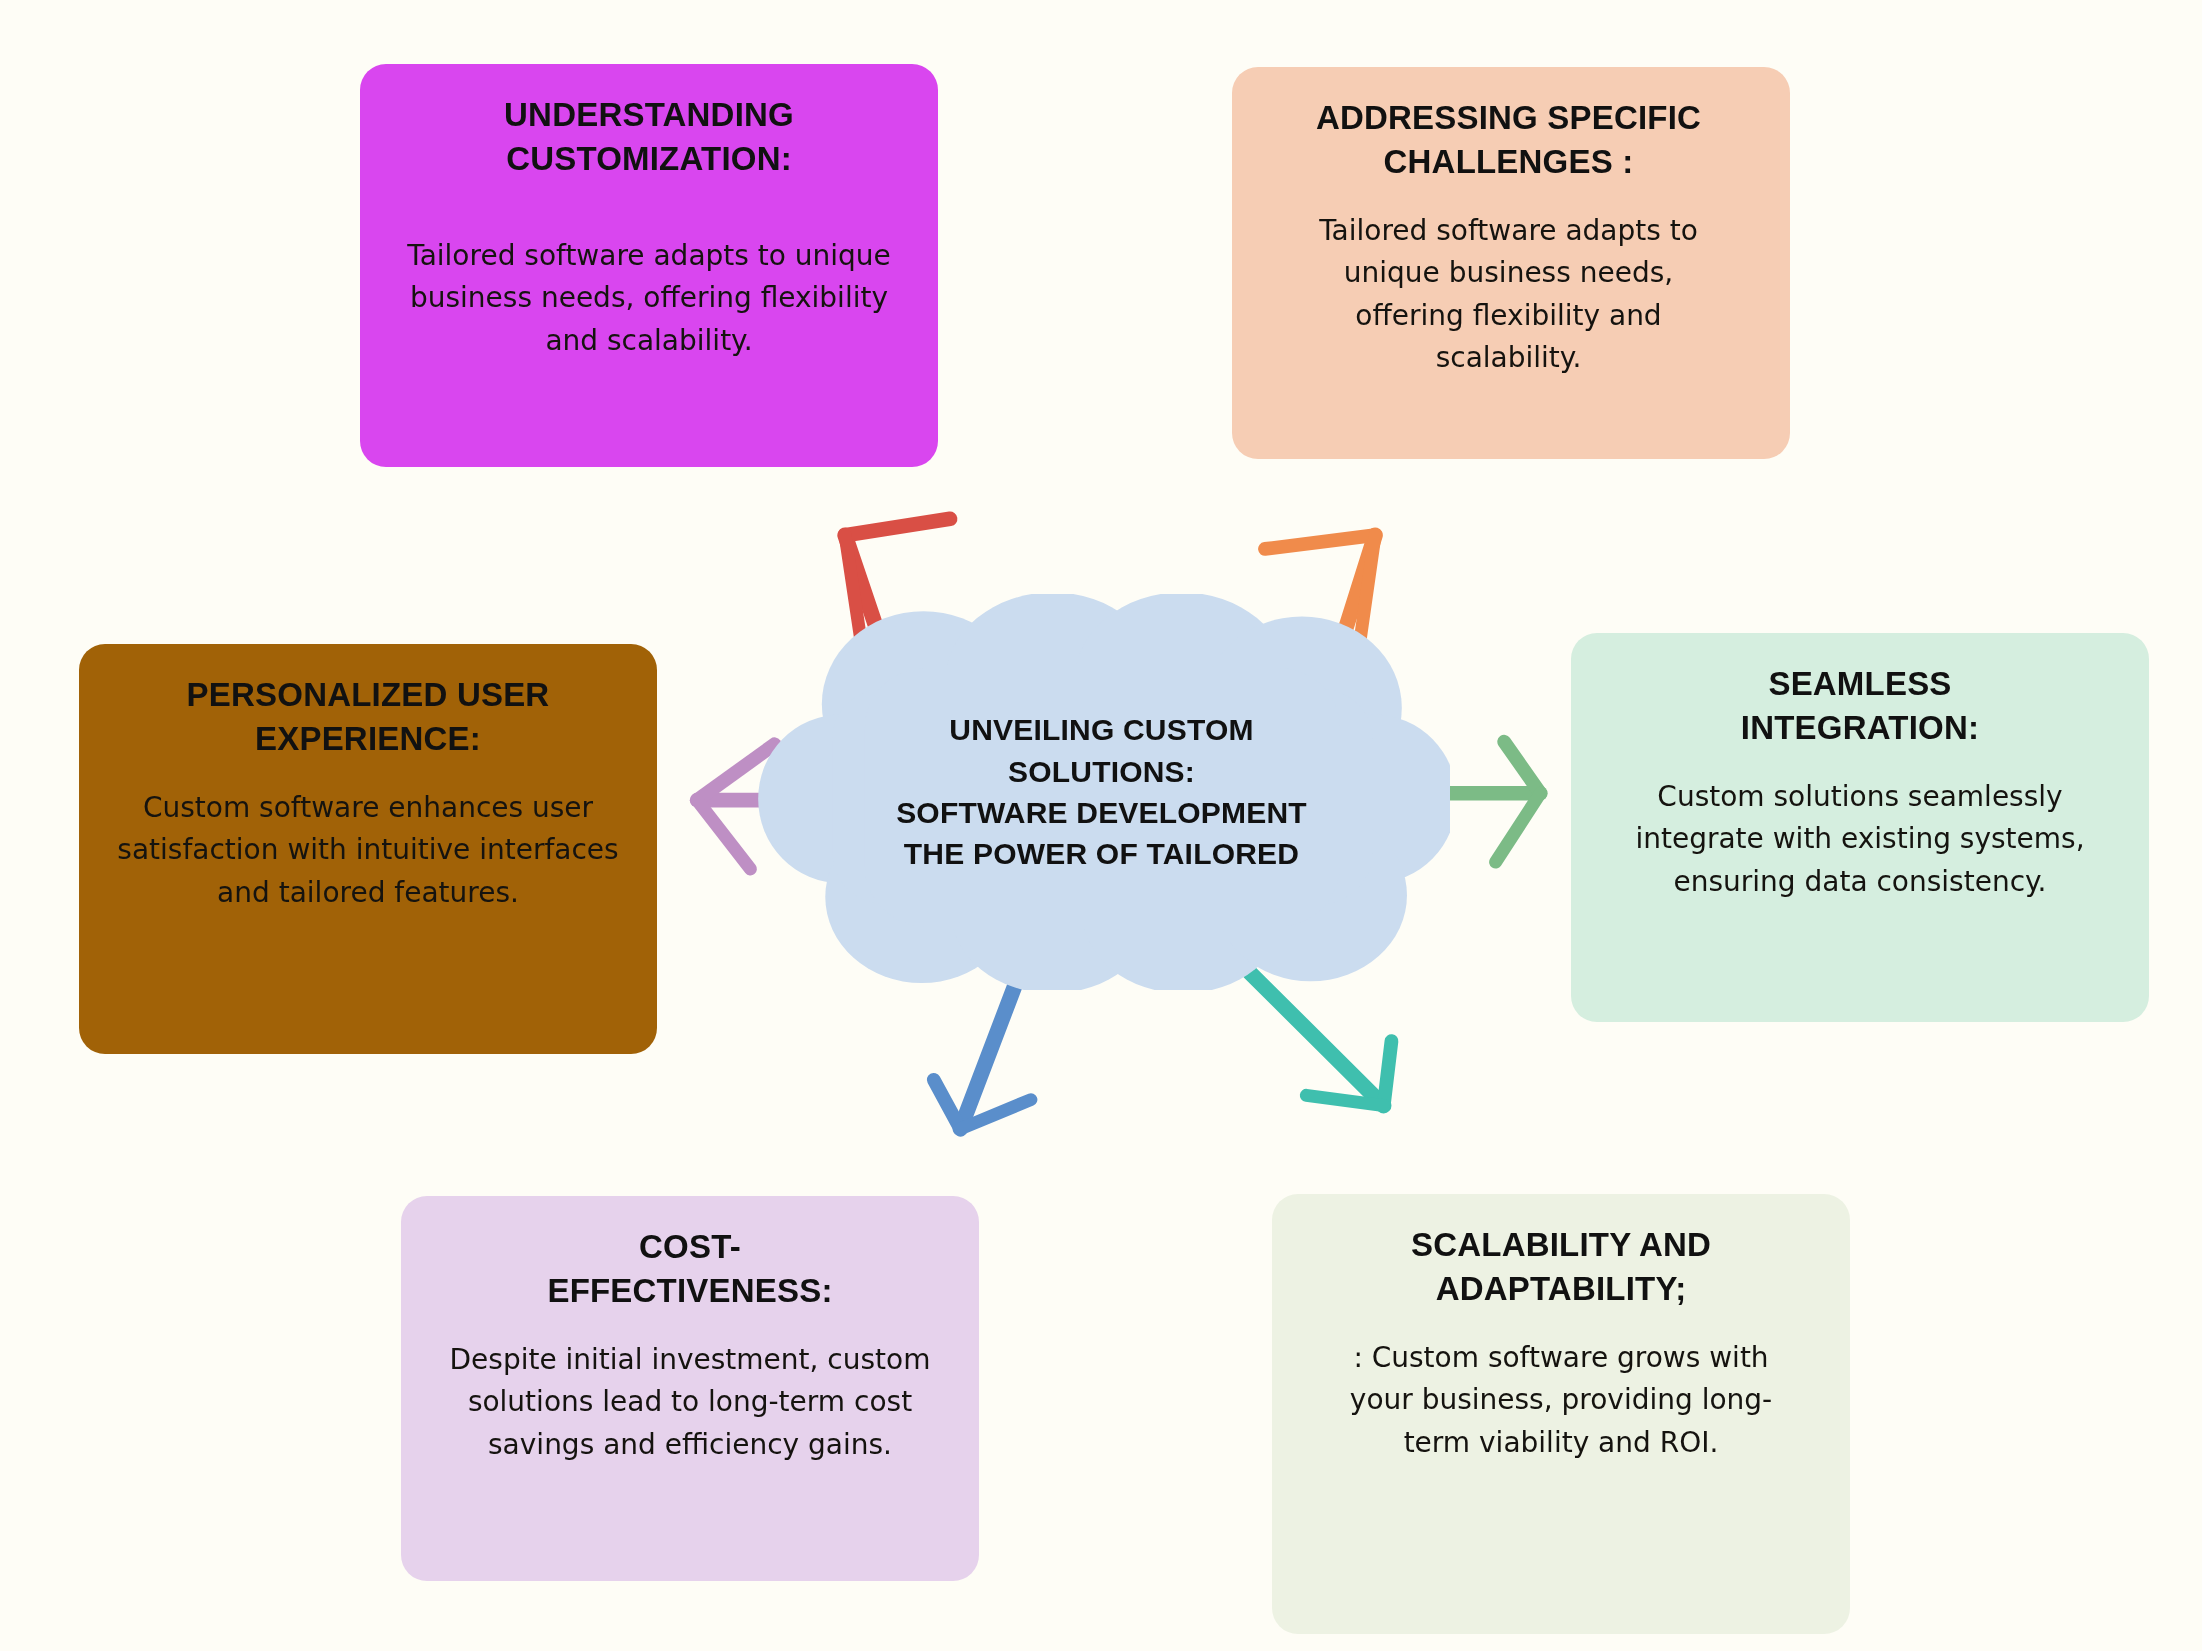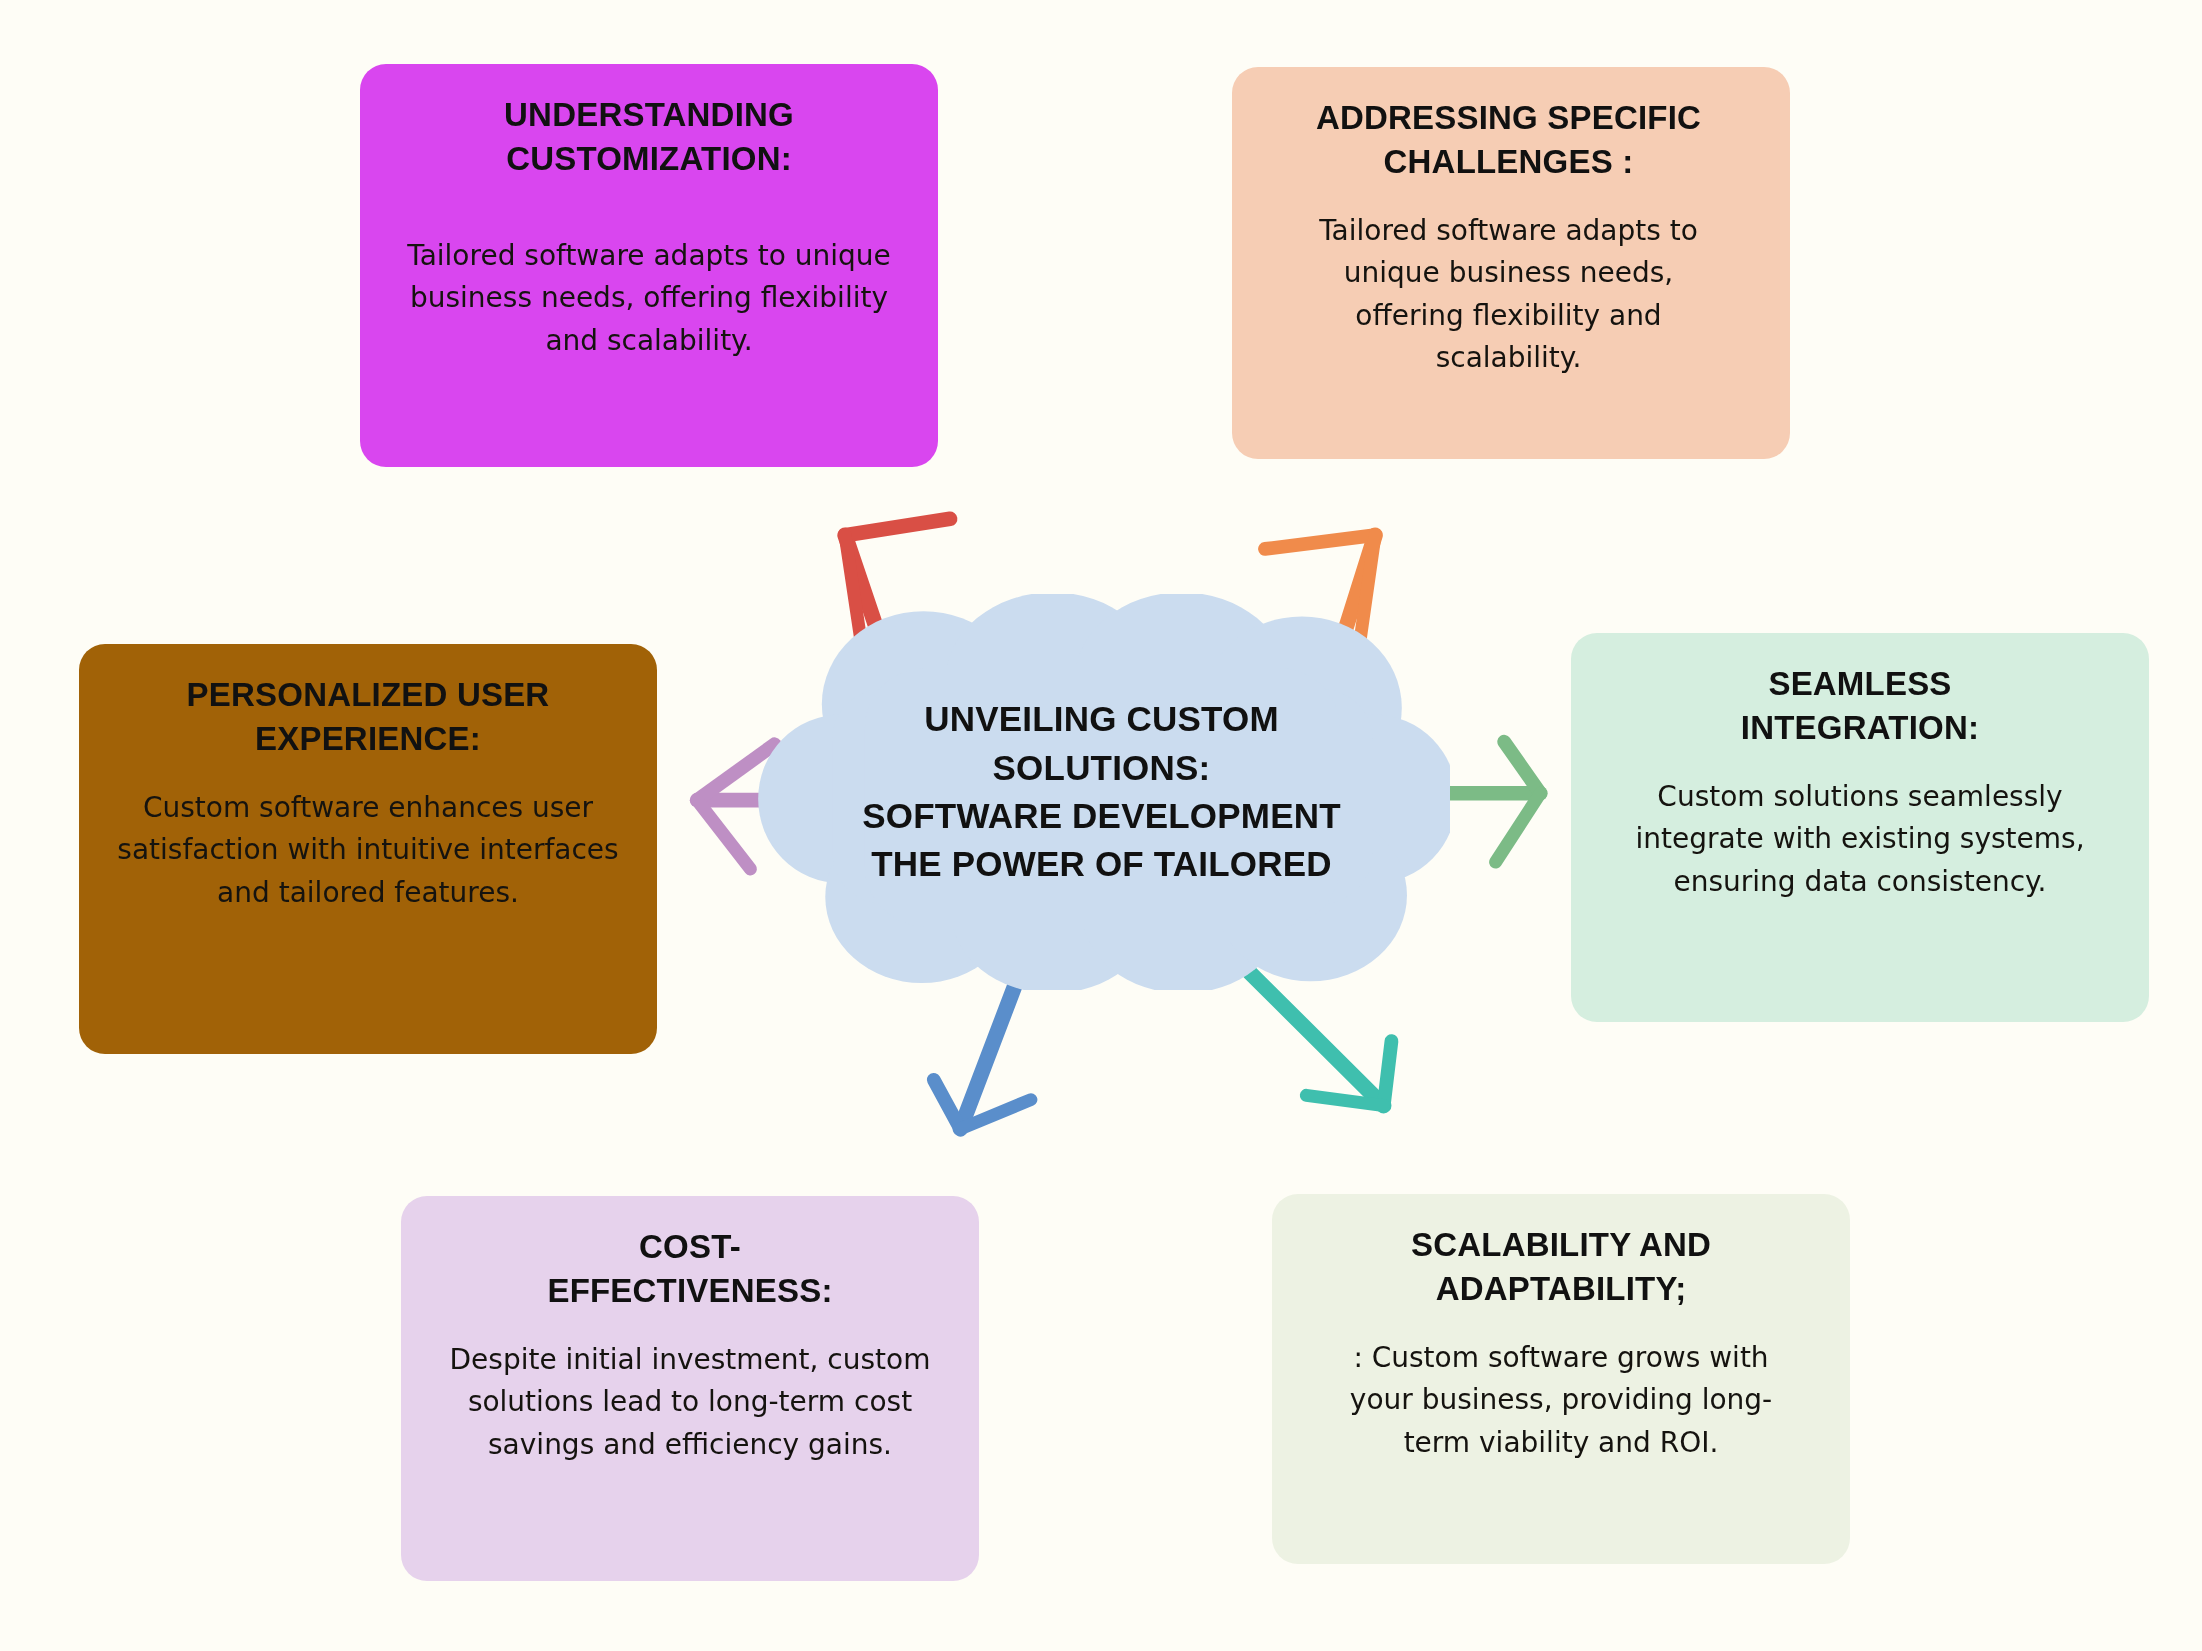--- a/index.html
+++ b/index.html
@@ -50,21 +50,21 @@
     display: flex;
     flex-direction: column;
     align-items: center;
     justify-content: center;
     text-align: center;
     padding: 0 57px;
   }
   #cloud-text .ct-line {
     font-family: "Liberation Sans", sans-serif;
     font-weight: bold;
-    font-size: 35px;
+    font-size: 30px;
     line-height: 1.38;
     letter-spacing: 0.2px;
     color: #111111;
     white-space: nowrap;
   }
 
   
   .card {
     position: absolute;
     z-index: 3;
@@ -122,21 +122,21 @@
   #card-seamless .card-body  { padding: 0 5.2px; }
 
   #card-cost {
     left: 401px;  top: 1196px; width: 578px; height: 385px;
     background: #E6D2EC;
   }
   #card-cost .card-title { padding: 0 138px; }
   #card-cost .card-body  { padding: 0 3.4px; }
 
   #card-scalability {
-    left: 1272px; top: 1194px; width: 578px; height: 370px;
+    left: 1272px; top: 1194px; width: 578px; height: 440px;
     background: #EDF2E3;
   }
   #card-scalability .card-title { padding: 0 41px; }
   #card-scalability .card-body  { padding: 0 34px; }
 </style>
 </head>
 <body style="background: rgb(254, 253, 246);">
 
 <div id="canvas" style="background: rgb(254, 253, 246);">
 

